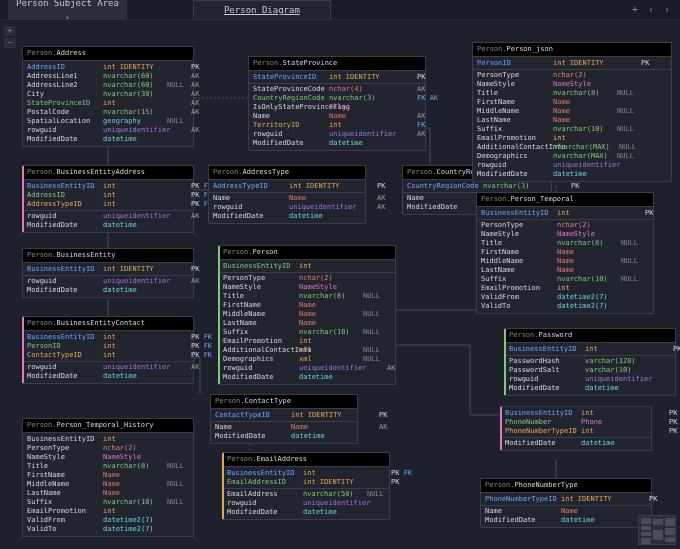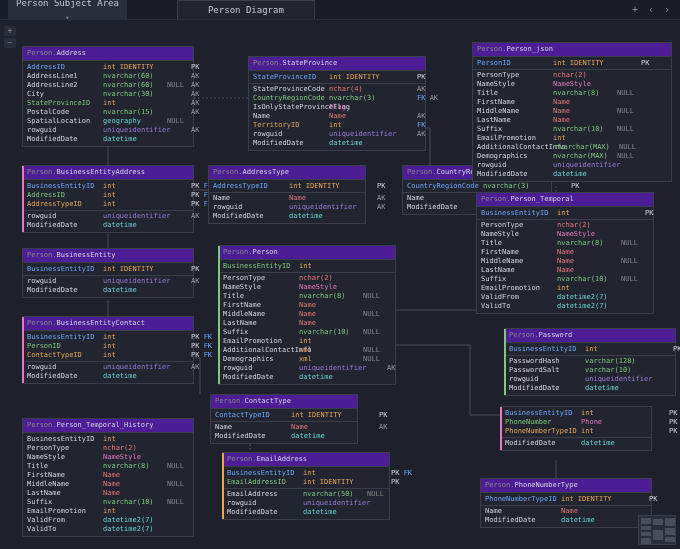--- a/index.html
+++ b/index.html
@@ -27,28 +27,29 @@
     font-size: 9px;
     color: #c5c8d4;
     display: flex;
     align-items: center;
     gap: 6px;
     border-radius: 2px;
     flex-direction: column;
   }
   .dropdown-arrow { font-size: 7px; color: #888; }
   .tab {
-    margin-left: 50px;
+    margin-left: 66px;
     padding: 4px 30px;
     font-size: 9px;
     color: #c5c8d4;
     background: #22252f;
     border-top: 1px solid #3a3d4a;
     border-left: 1px solid #3a3d4a;
     border-right: 1px solid #3a3d4a;
+    text-decoration: underline;
   }
   .top-icons {
     margin-left: auto;
     display: flex;
     gap: 10px;
     padding-right: 10px;
     color: #888;
     font-size: 10px;
   }
   .canvas {
@@ -76,21 +77,21 @@
     border-radius: 1px;
   }
   .table {
     position: absolute;
     background: #22252f;
     border: 1px solid #3a3d4a;
     font-size: 7px;
     line-height: 9px;
   }
   .table-header {
-    background: #4c1d95;
+    background: #000000;
     padding: 2px 4px;
     border-bottom: 1px solid #3a3d4a;
     white-space: nowrap;
   }
   .schema { color: #888; }
   .tname { color: #d4d7e4; }
   .table-body { padding: 2px 0; }
   .row {
     display: flex;
     padding: 0 4px;

